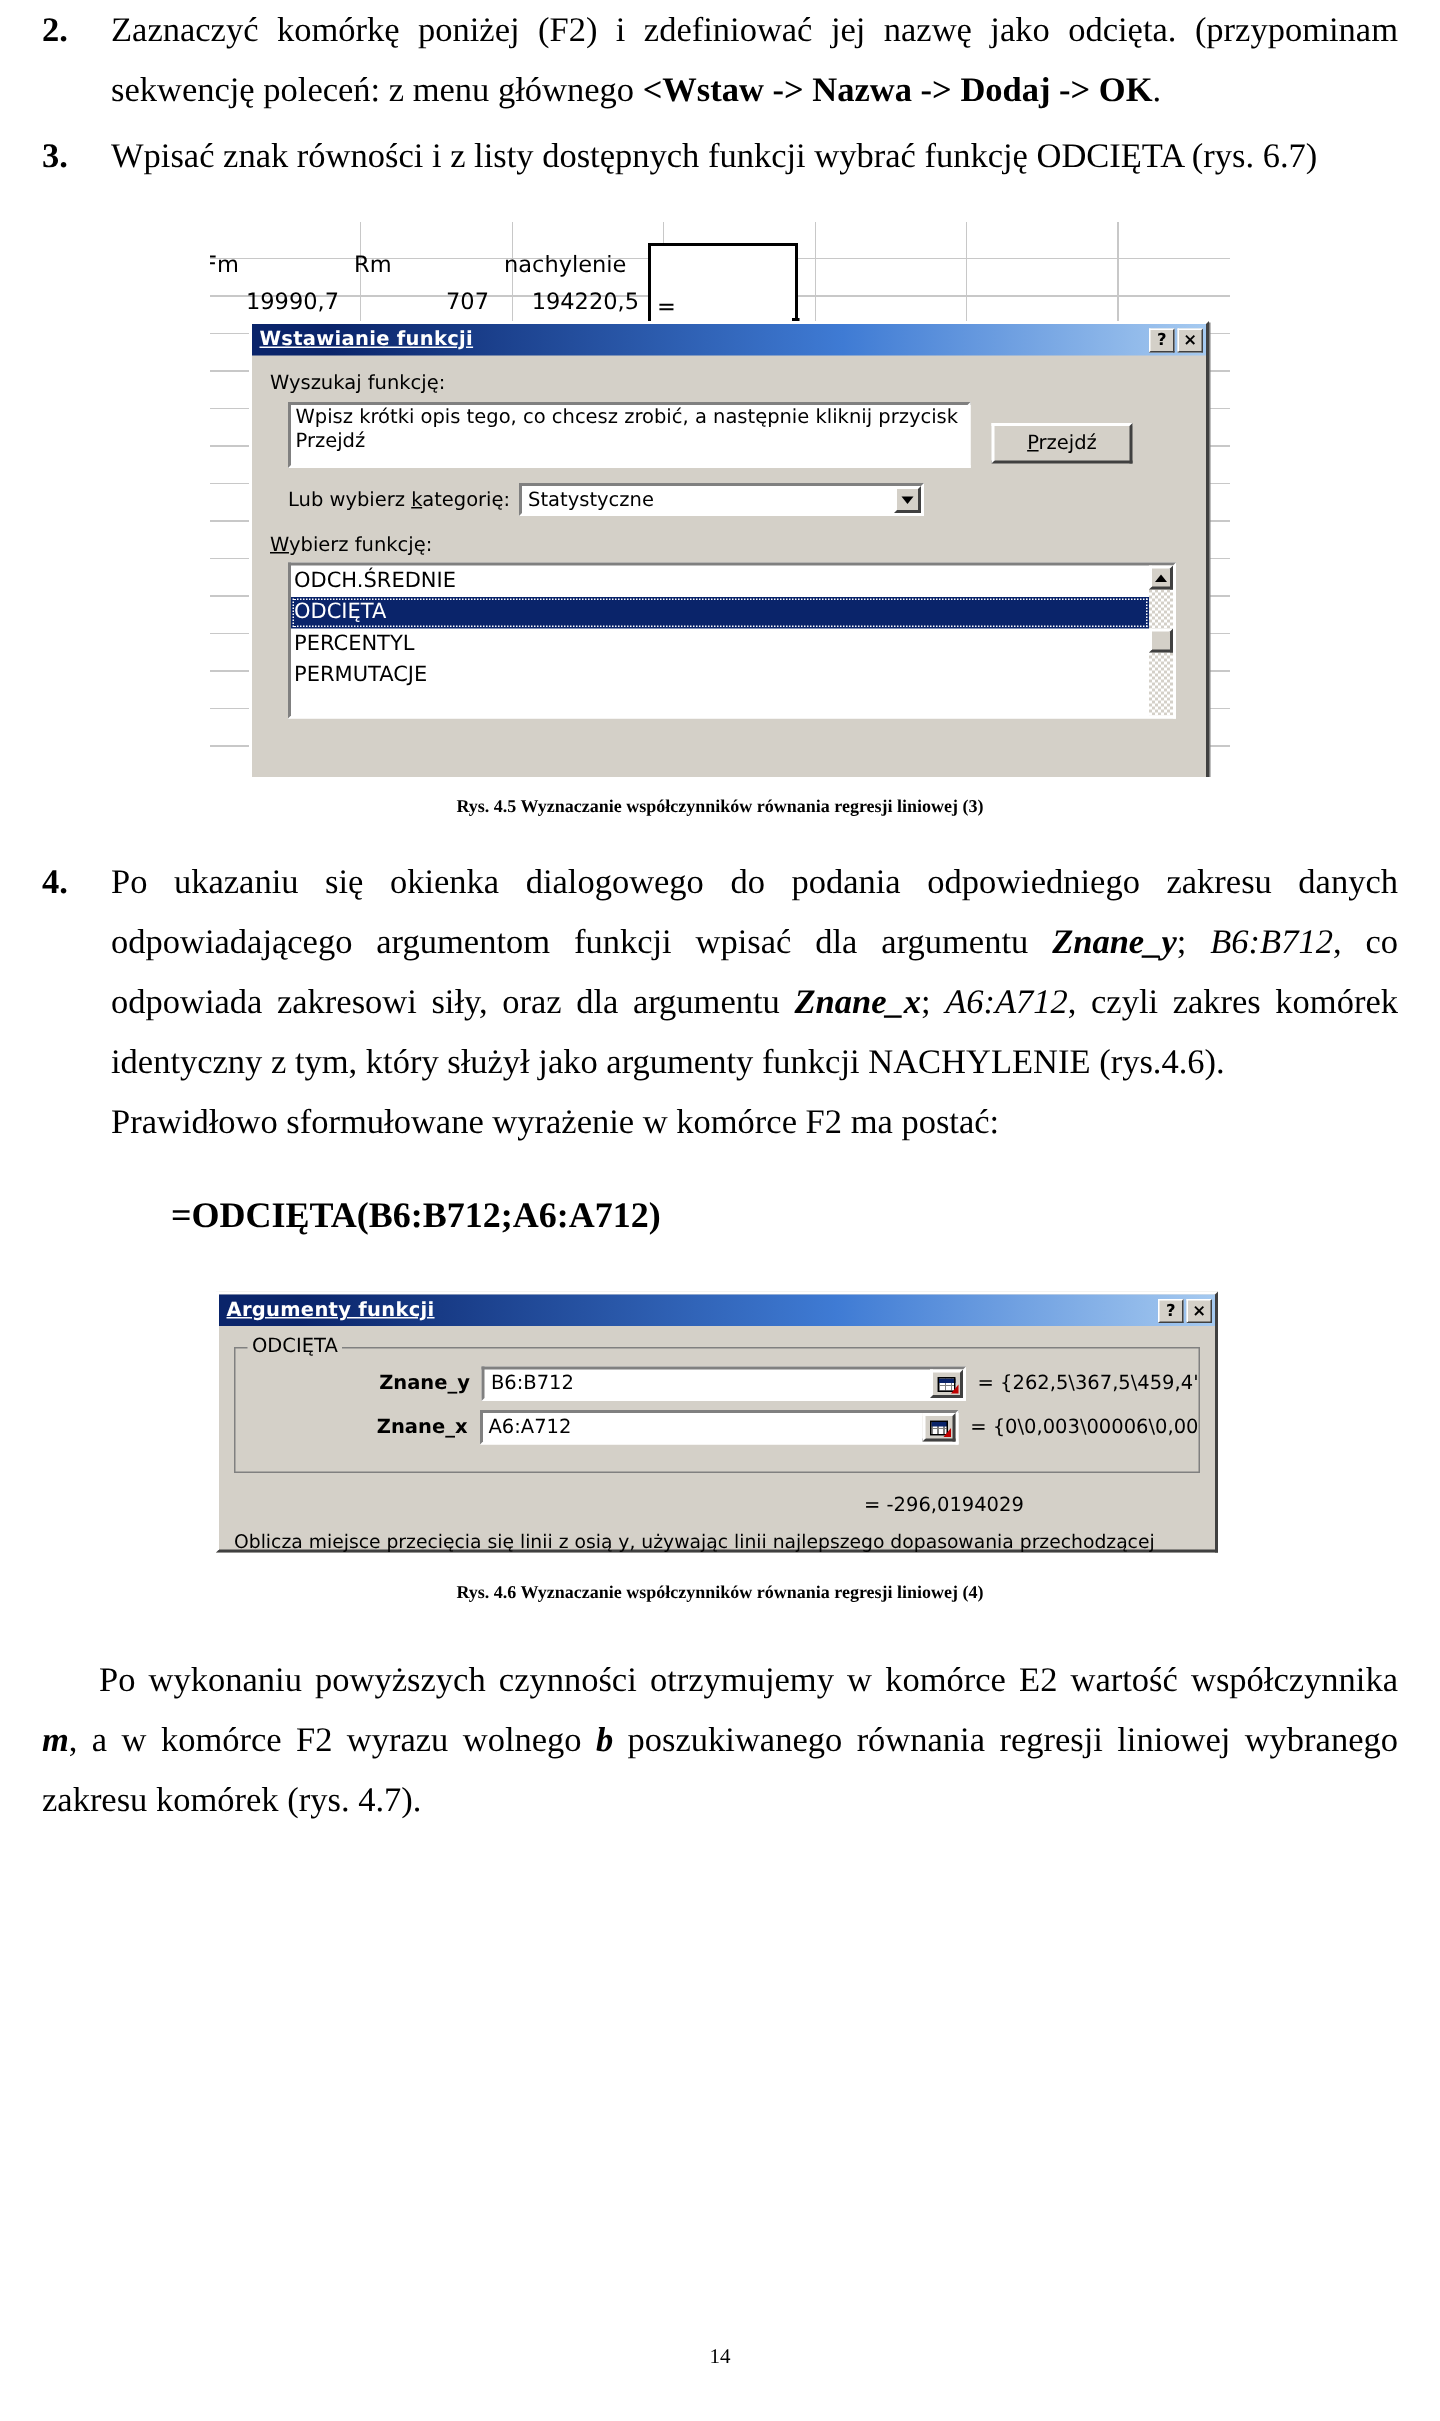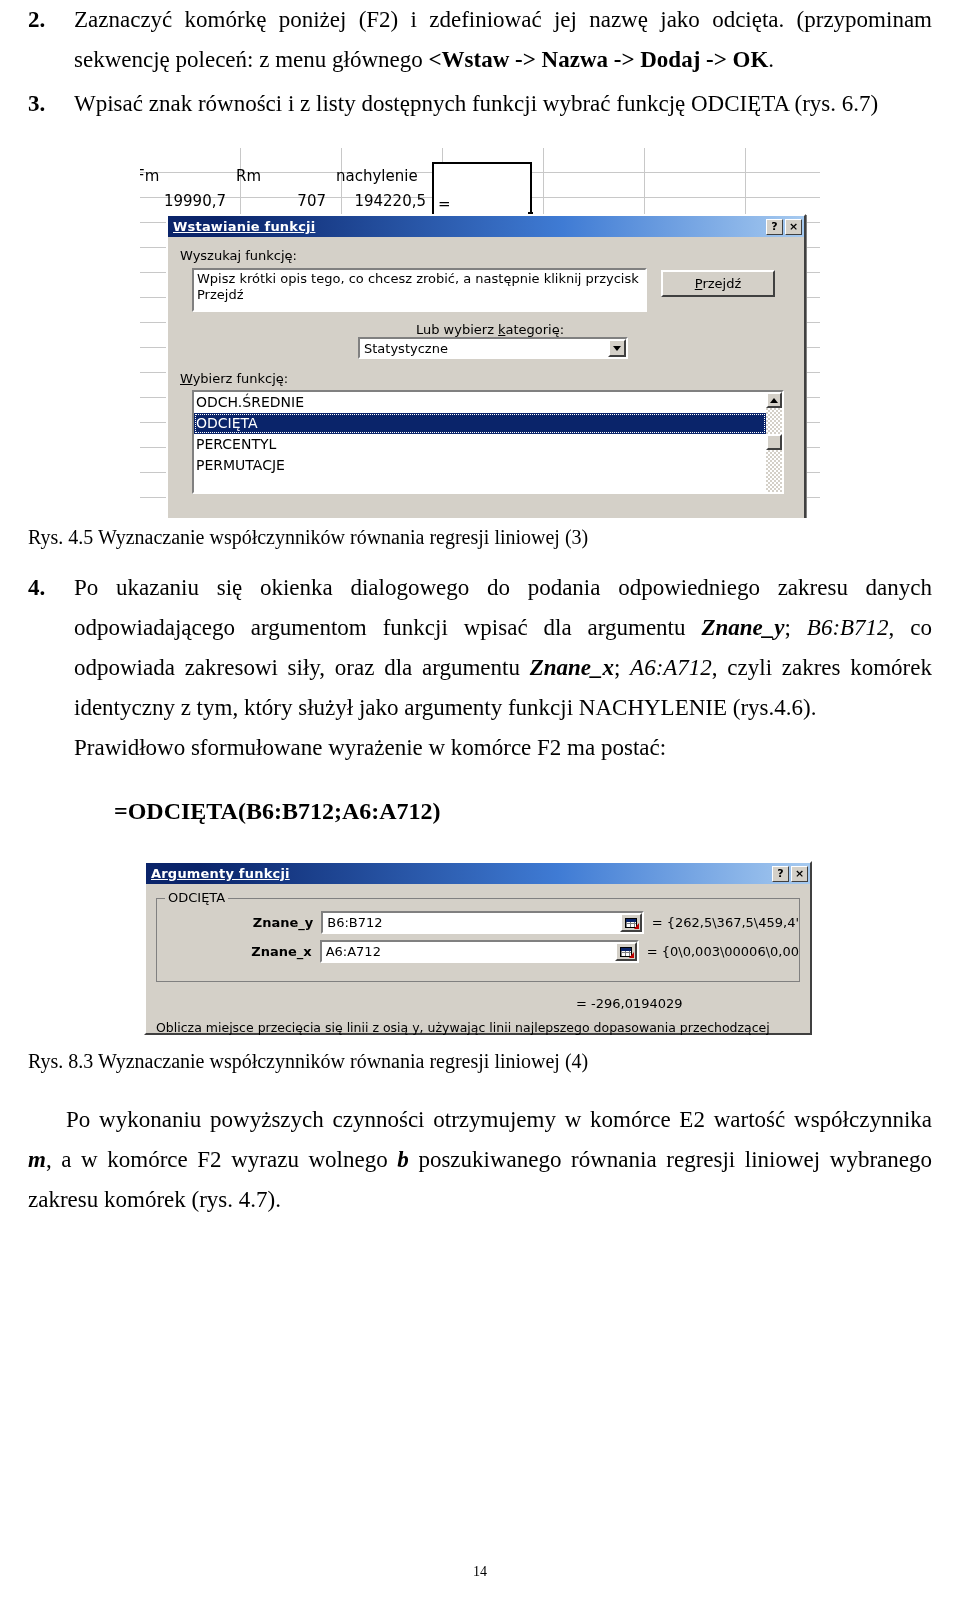--- a/index.html
+++ b/index.html
@@ -21,23 +21,23 @@
     line-height:40px;
     text-align:justify;
   }
   .numitem { position:relative; padding-left:46px; }
   .numitem .num { position:absolute; left:0; top:0; font-weight:bold; }
   .b { font-weight:bold; }
   .i { font-style:italic; }
   .bi { font-weight:bold; font-style:italic; }
 
   .caption {
-    text-align:left;
-    font-size:20px;
-    font-weight:normal;
+    text-align:center;
+    font-size:12px;
+    font-weight:bold;
     line-height:26px;
     margin:6px 0 0 0;
   }
   .formula {
     font-size:24px;
     font-weight:bold;
     margin:30px 0 0 86px;
   }
 
   .pagenum {
@@ -283,26 +283,26 @@
         <span class="tbtn">×</span>
       </div>
       <div class="dlgbody">
 
         <div class="lbl" style="margin:3px 0 5px 2px;">
           <span>Wyszukaj funkcję:</span>
         </div>
 
         <div style="display:flex; align-items:flex-start; gap:14px;">
           <div class="txtbox" style="width:455px; height:44px; margin-left:14px;">Wpisz krótki opis tego, co chcesz zrobić, a następnie kliknij przycisk Przejdź</div>
-          <div class="btn" style="width:114px; height:27px; margin-top:2px;">
+          <div class="btn" style="width:94px; height:27px; margin-top:14px;">
             <span><span class="u">P</span>rzejdź</span>
           </div>
         </div>
 
-        <div style="display:flex; align-items:center; margin:10px 0 0 14px;flex-direction:column;">
+        <div style="display:flex; align-items:center; margin:10px 0 0 14px;">
           <div class="lbl" style="margin-right:6px;">
             Lub wybierz <span class="u">k</span>ategorię:
           </div>
           <div class="combo" style="width:270px;">
             <div class="val">Statystyczne</div>
             <div class="arrow">
                 <i class="caret-d"></i>
               </div>
           </div>
         </div>
@@ -381,21 +381,21 @@
           </div>
         </div>
 
         <div class="argresult" style="position:absolute; left:430px; top:112px;">= -296,0194029</div>
 
         <div class="desc" style="position:absolute; left:10px; right:16px; top:136px;">Oblicza miejsce przecięcia się linii z osią y, używając linii najlepszego dopasowania przechodzącej przez znane wartości x i y.</div>
       </div>
     </div>
   </div>
 
-  <div class="caption" style="margin-top:10px;">Rys. 8.3  Wyznaczanie współczynników równania regresji liniowej (4)</div>
+  <div class="caption" style="margin-top:10px;">Rys. 4.6  Wyznaczanie współczynników równania regresji liniowej (4)</div>
 
   <div class="para" style="margin-top:26px; text-indent:38px;">
     <span>Po wykonaniu powyższych czynności otrzymujemy w komórce E2 wartość współczynnika </span><span class="bi">m</span><span>, a w komórce F2 wyrazu wolnego </span><span class="bi">b</span><span> poszukiwanego równania regresji liniowej wybranego zakresu komórek (rys. 4.7).</span>
   </div>
 
   <div class="pagenum">14</div>
 
 </div>
 
 </body></html>

